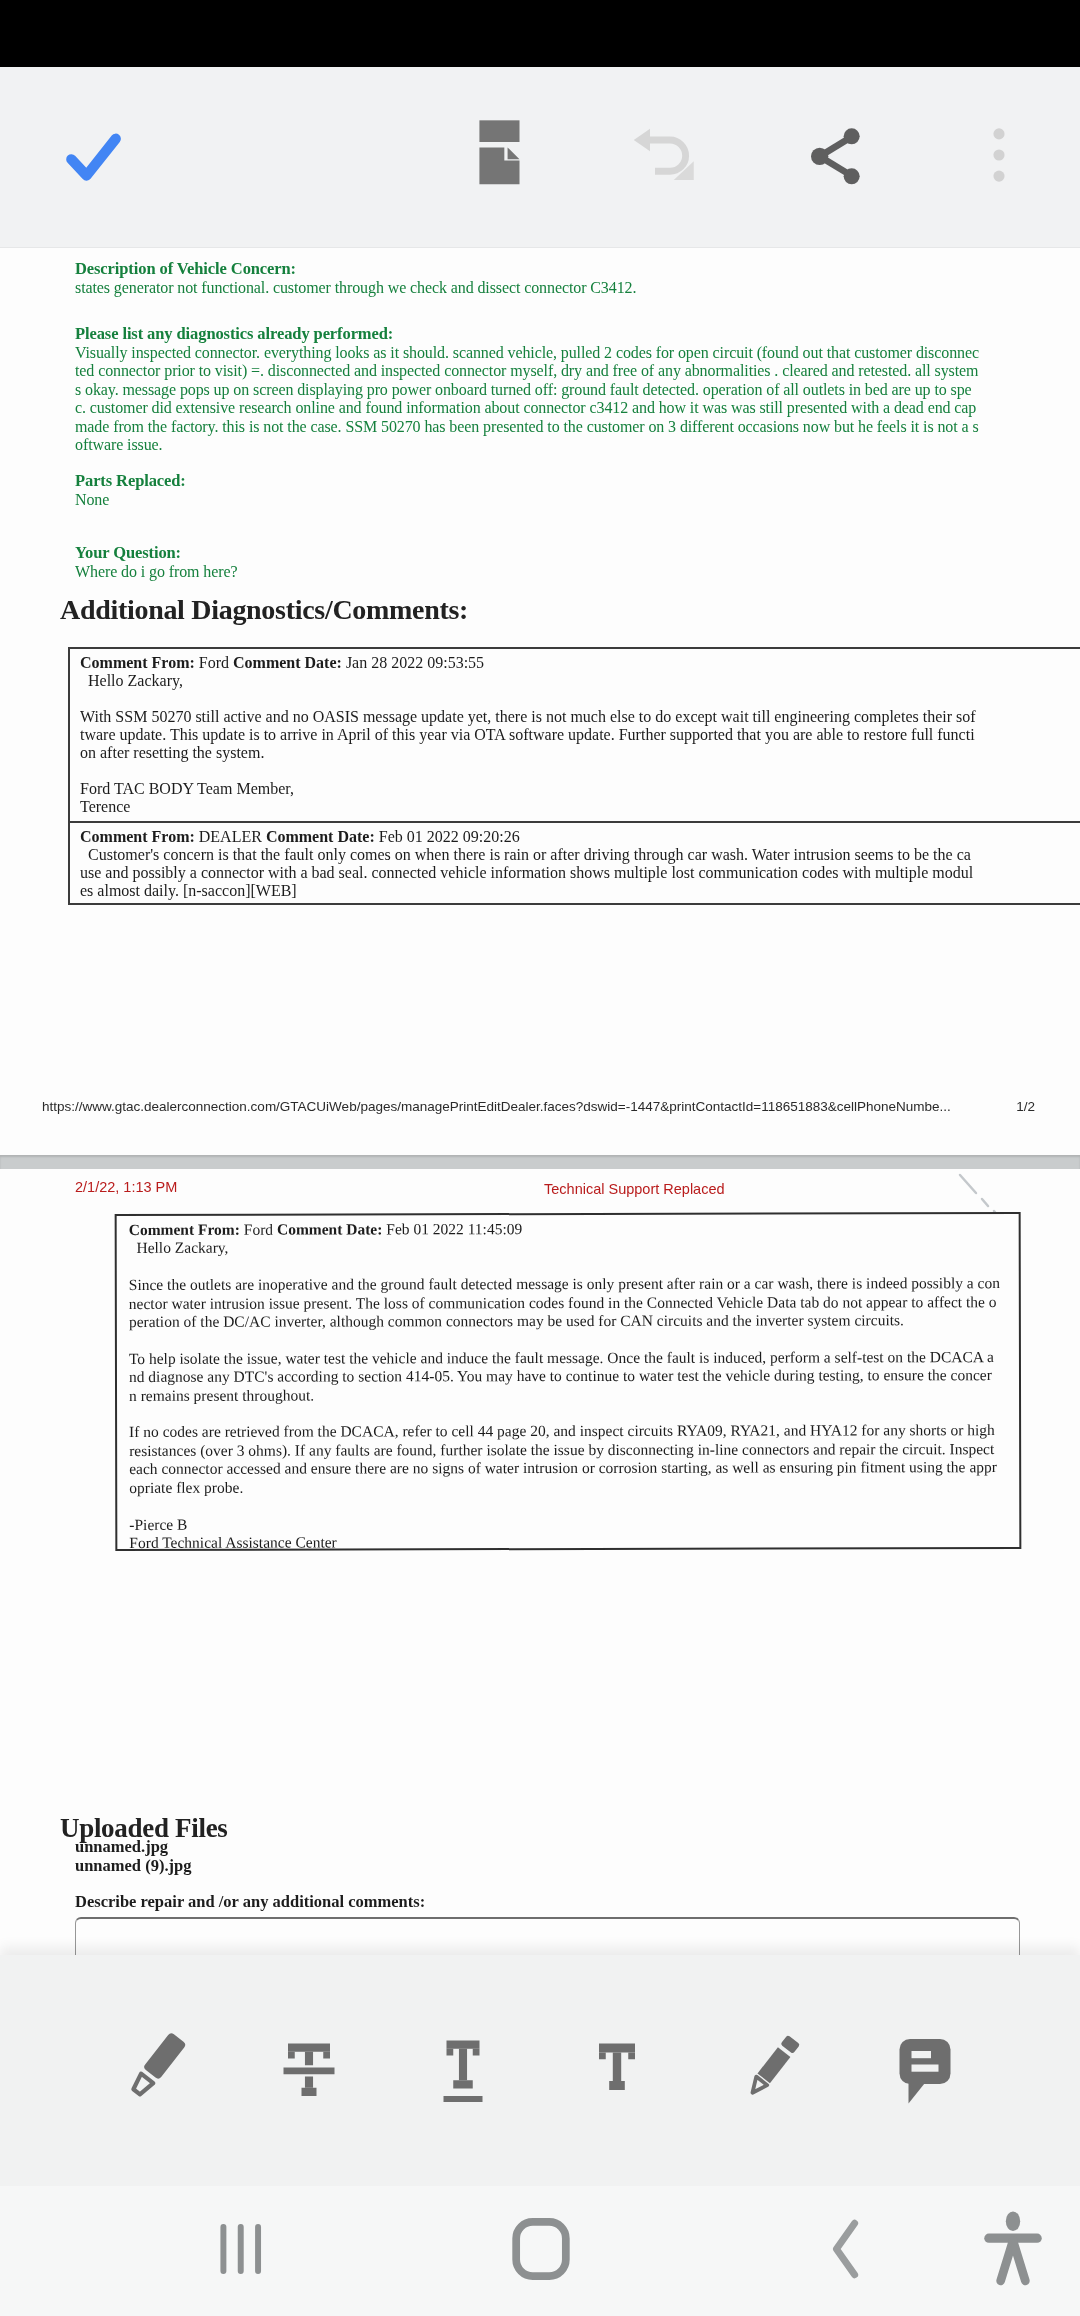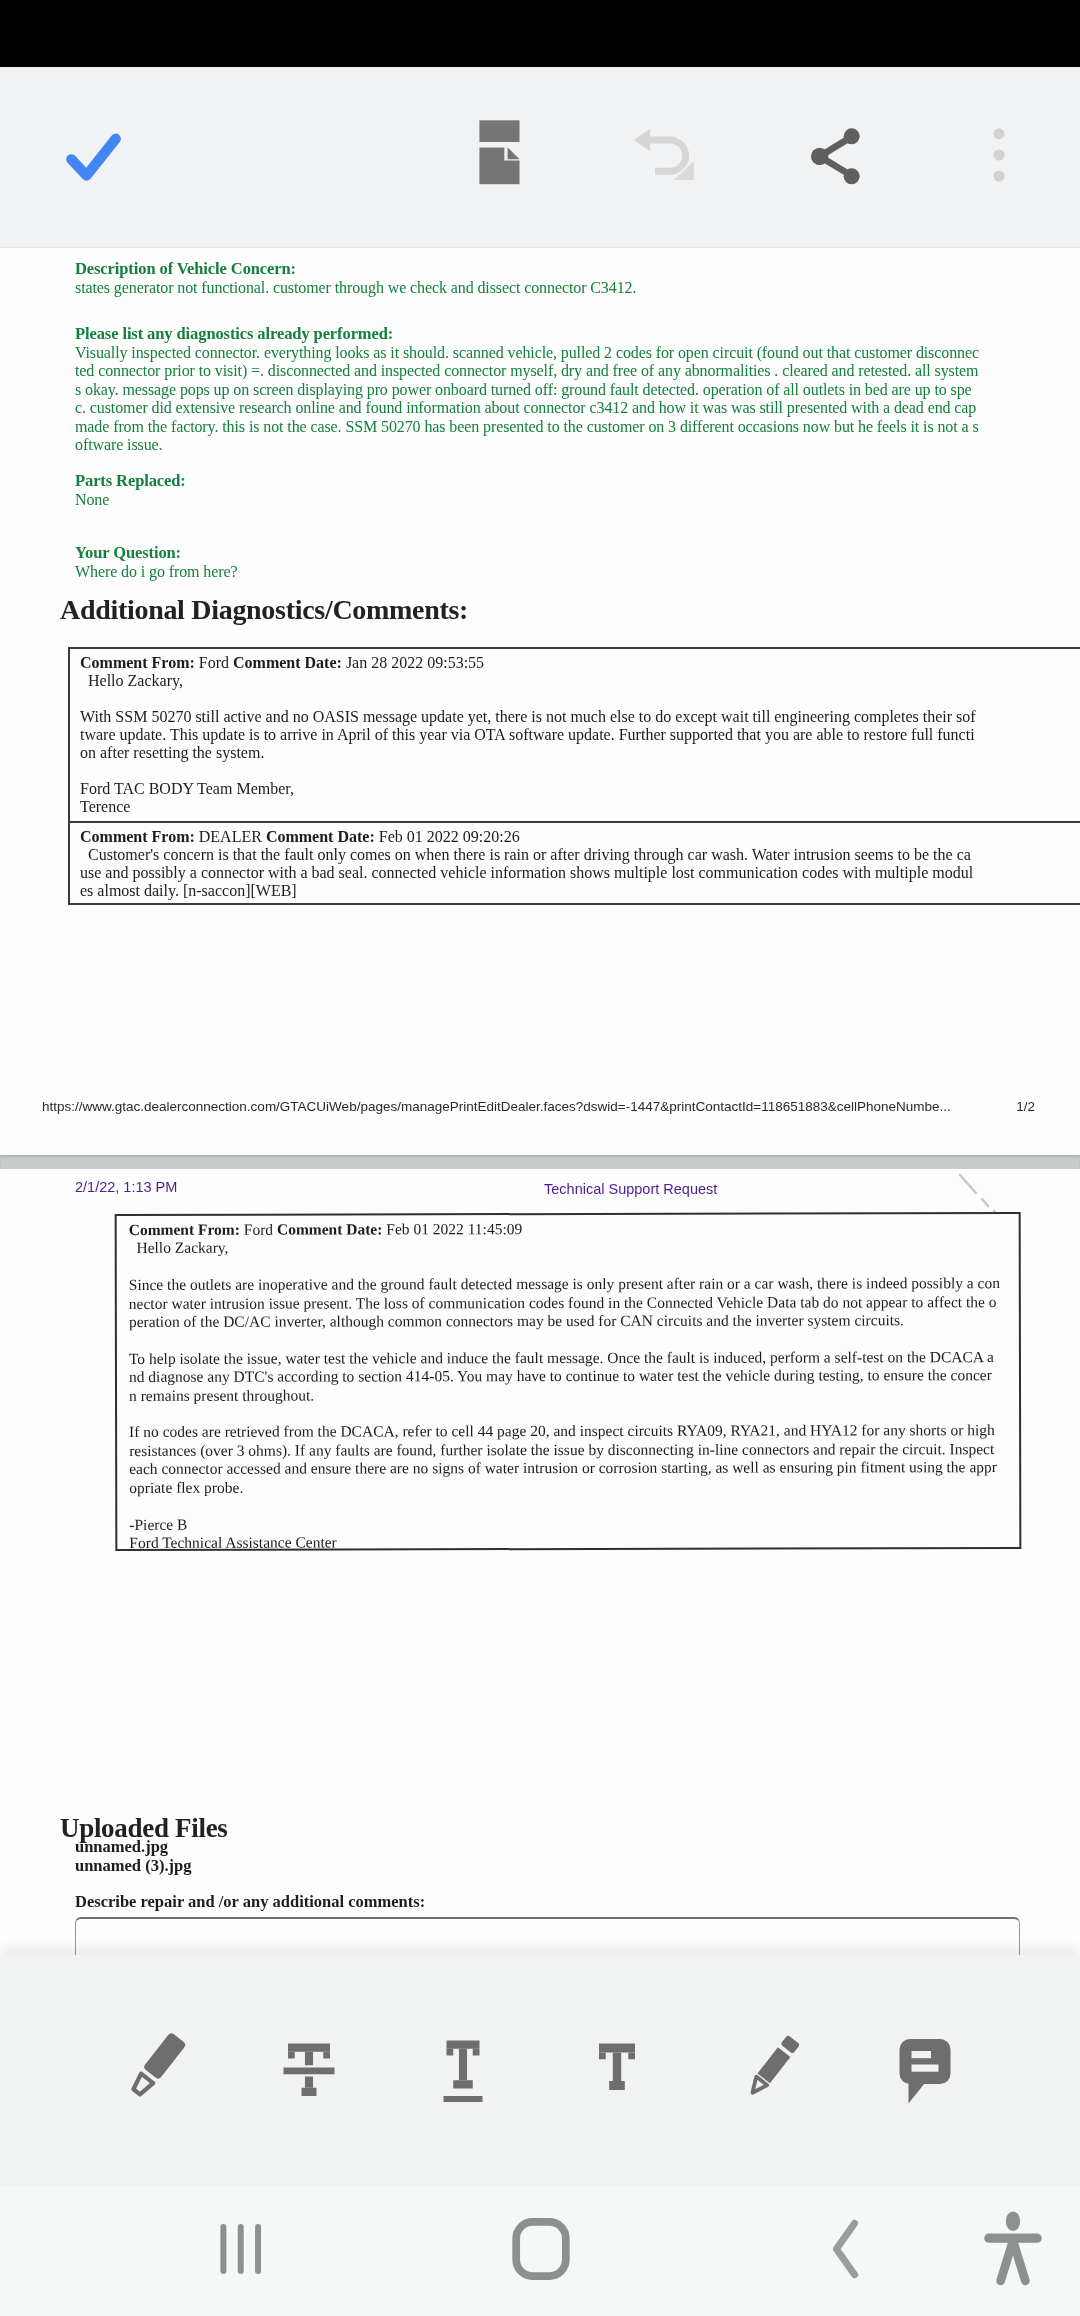--- a/index.html
+++ b/index.html
@@ -24,21 +24,21 @@
 
   .field-label { font-weight:bold; font-size:16.5px; }
   .big-head { font-weight:bold; font-size:28px; letter-spacing:-0.3px; color:#222; }
 
   .comments-table { position:absolute; left:68px; width:1038px; border:2px solid #3c3c3c; background:#fdfdfd; }
   .comment-cell { padding:5px 10px; overflow:hidden; font-size:16px; line-height:18px; }
   .comment-cell + .comment-cell { border-top:2px solid #3c3c3c; }
 
   .footer-row { position:absolute; left:42px; right:45px; display:flex; justify-content:space-between; font-family:"Liberation Sans",sans-serif; font-size:13.5px; color:#2a2a2a; }
 
-  .p2-header { font-family:"Liberation Sans",sans-serif; font-size:14.5px; color:#4c1d95; }
+  .p2-header { font-family:"Liberation Sans",sans-serif; font-size:14.5px; color:#b91c1c; }
 
   .p2-box { position:absolute; left:115px; top:44px; width:906px; height:337px; border:2px solid #2f2f2f; padding:5px 12px; font-size:15.5px; line-height:18.4px; overflow:hidden; transform:rotate(-0.12deg); background:#fdfdfd; }
 
   .files { font-weight:bold; font-size:16.5px; line-height:19px; }
   .describe-box { position:absolute; left:75px; top:748px; width:945px; height:110px; border:1.5px solid #979797; border-top:2px solid #6e6e6e; border-radius:6px; background:#fdfdfd; }
 
   
   .anno-toolbar { position:absolute; left:0; top:1955px; width:1080px; height:231px; background:#f1f2f2; box-shadow:0 -8px 12px rgba(0,0,0,.07); display:flex; align-items:center; justify-content:space-around; padding:0 78px; }
   .anno-btn { width:96px; height:96px; display:flex; align-items:center; justify-content:center; }
 
@@ -150,21 +150,21 @@
     <div class="footer-row" style="top:851px;">
       <span>https://www.gtac.dealerconnection.com/GTACUiWeb/pages/managePrintEditDealer.faces?dswid=-1447&amp;printContactId=118651883&amp;cellPhoneNumbe...</span>
       <span>1/2</span>
     </div>
   </div>
 
   <div class="page-sep"></div>
 
   <div class="page" id="page2">
     <div class="abs p2-header" style="left:75px; top:10px;">2/1/22, 1:13 PM</div>
-    <div class="abs p2-header" style="left:544px; top:12px;">Technical Support Request</div>
+    <div class="abs p2-header" style="left:544px; top:12px;">Technical Support Replaced</div>
 
     <span class="pen-mark">
       <svg width="60" height="50" viewBox="0 0 60 50">
         <path d="M8,4 L24,22 M30,28 L36,35 M42,40 L45,44" stroke="#a7adb2" stroke-width="2.5" fill="none" stroke-linecap="round"></path>
       </svg>
     </span>
 
     <div class="p2-box">
       <span class="b">Comment From:</span><span class="pre"> Ford </span><span class="b">Comment Date:</span><span class="pre"> Feb 01 2022 11:45:09</span>
       <div class="pre">  Hello Zackary,
@@ -182,21 +182,21 @@
 each connector accessed and ensure there are no signs of water intrusion or corrosion starting, as well as ensuring pin fitment using the appr
 opriate flex probe.
 
 -Pierce B
 Ford Technical Assistance Center</div>
     </div>
 
     <div class="abs big-head" style="left:60px; top:596px; font-size:27px;margin-top:48px;">Uploaded Files</div>
 
     <div class="abs files pre" style="left:75px; top:668px;">unnamed.jpg
-unnamed (3).jpg</div>
+unnamed (9).jpg</div>
 
     <div class="abs field-label" style="left:75px; top:723px;">Describe repair and /or any additional comments:</div>
     <div class="describe-box"></div>
   </div>
 
   <div class="anno-toolbar">
     <div class="anno-btn">
       <span>
         <svg width="78" height="78" viewBox="0 0 48 48">
           <g transform="rotate(38 24 24)" fill="#6e6e6e">

